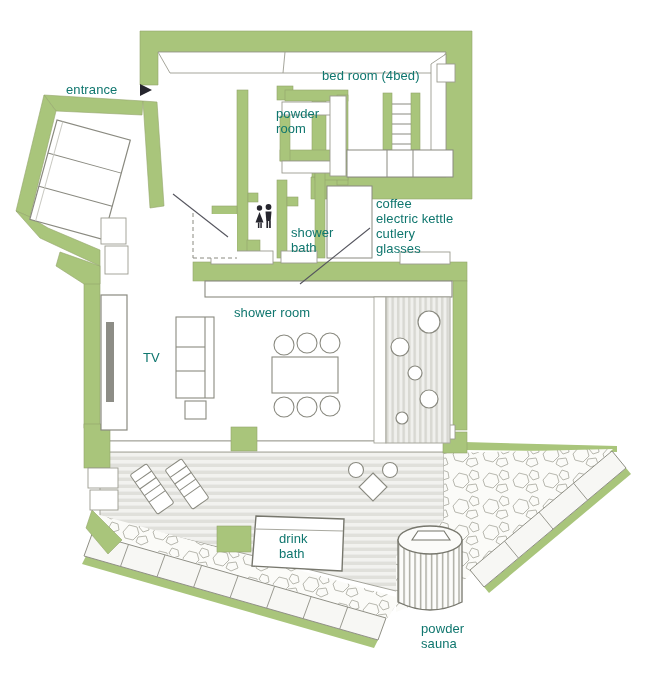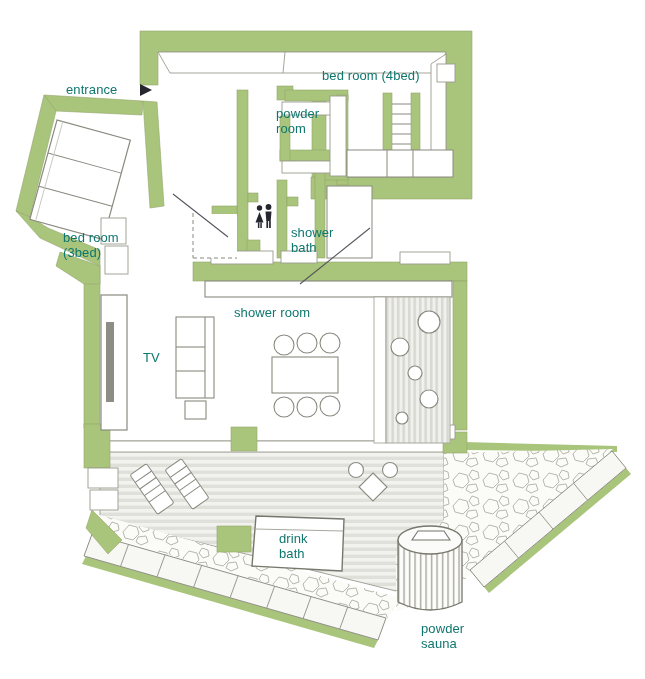--- a/index.html
+++ b/index.html
@@ -234,23 +234,25 @@
     <line x1="173" y1="194" x2="228" y2="237"></line>
     <line x1="370" y1="228" x2="300" y2="284"></line>
   </g>
   <polygon points="140,84 152,90 140,96" fill="#26262e"></polygon>
 </svg>
 
   <div class="lbl" style="left:66px;top:82px;width:70px;text-align:left">entrance</div>
   <div class="lbl" style="left:322px;top:68px">bed room (4bed)</div>
   <div class="lbl" style="left:276px;top:106px">powder
 room</div>
-  <div class="lbl" style="left:63px;top:230px">bed room
-(3bed)</div>
   <div class="lbl" style="left:291px;top:225px">shower
 bath</div>
+  <div class="lbl" style="left:376px;top:196px">coffee
+electric kettle
+cutlery
+glasses</div>
   <div class="lbl" style="left:234px;top:305px">shower room</div>
   <div class="lbl" style="left:143px;top:350px">TV</div>
   <div class="lbl" style="left:279px;top:531px">drink
 bath</div>
   <div class="lbl" style="left:421px;top:621px">powder
 sauna</div>
 </div>
 
 </body></html>

